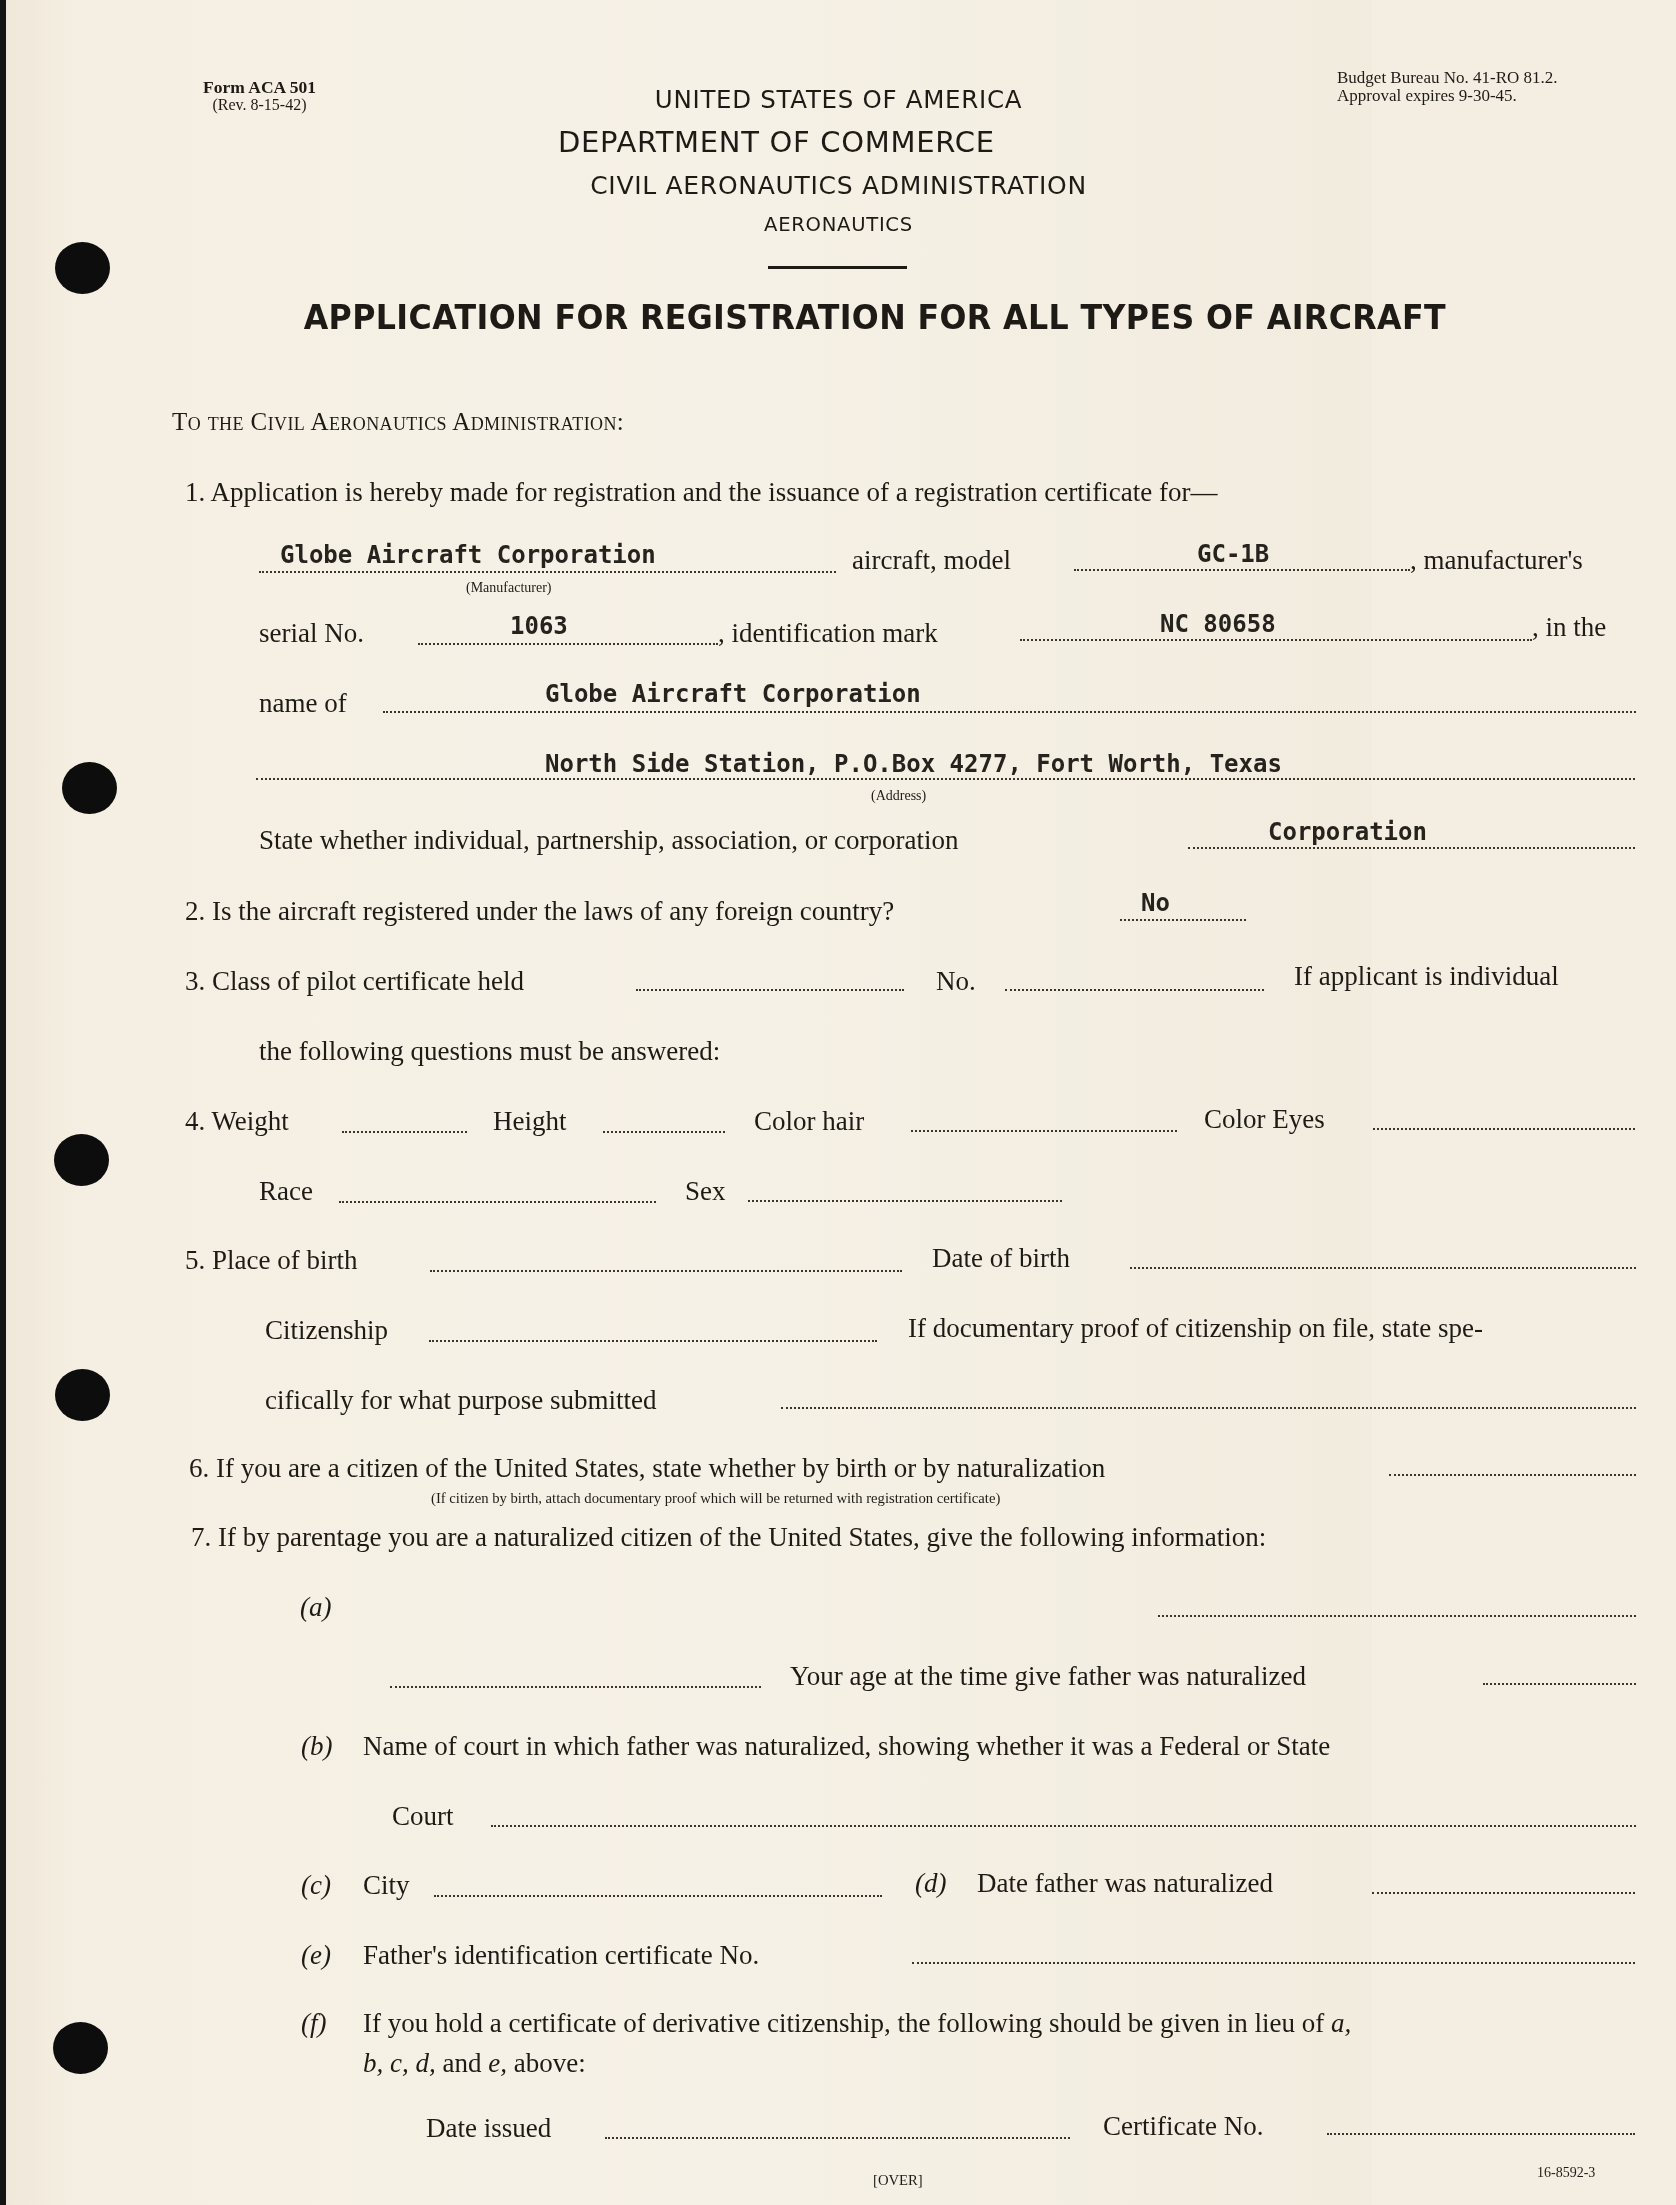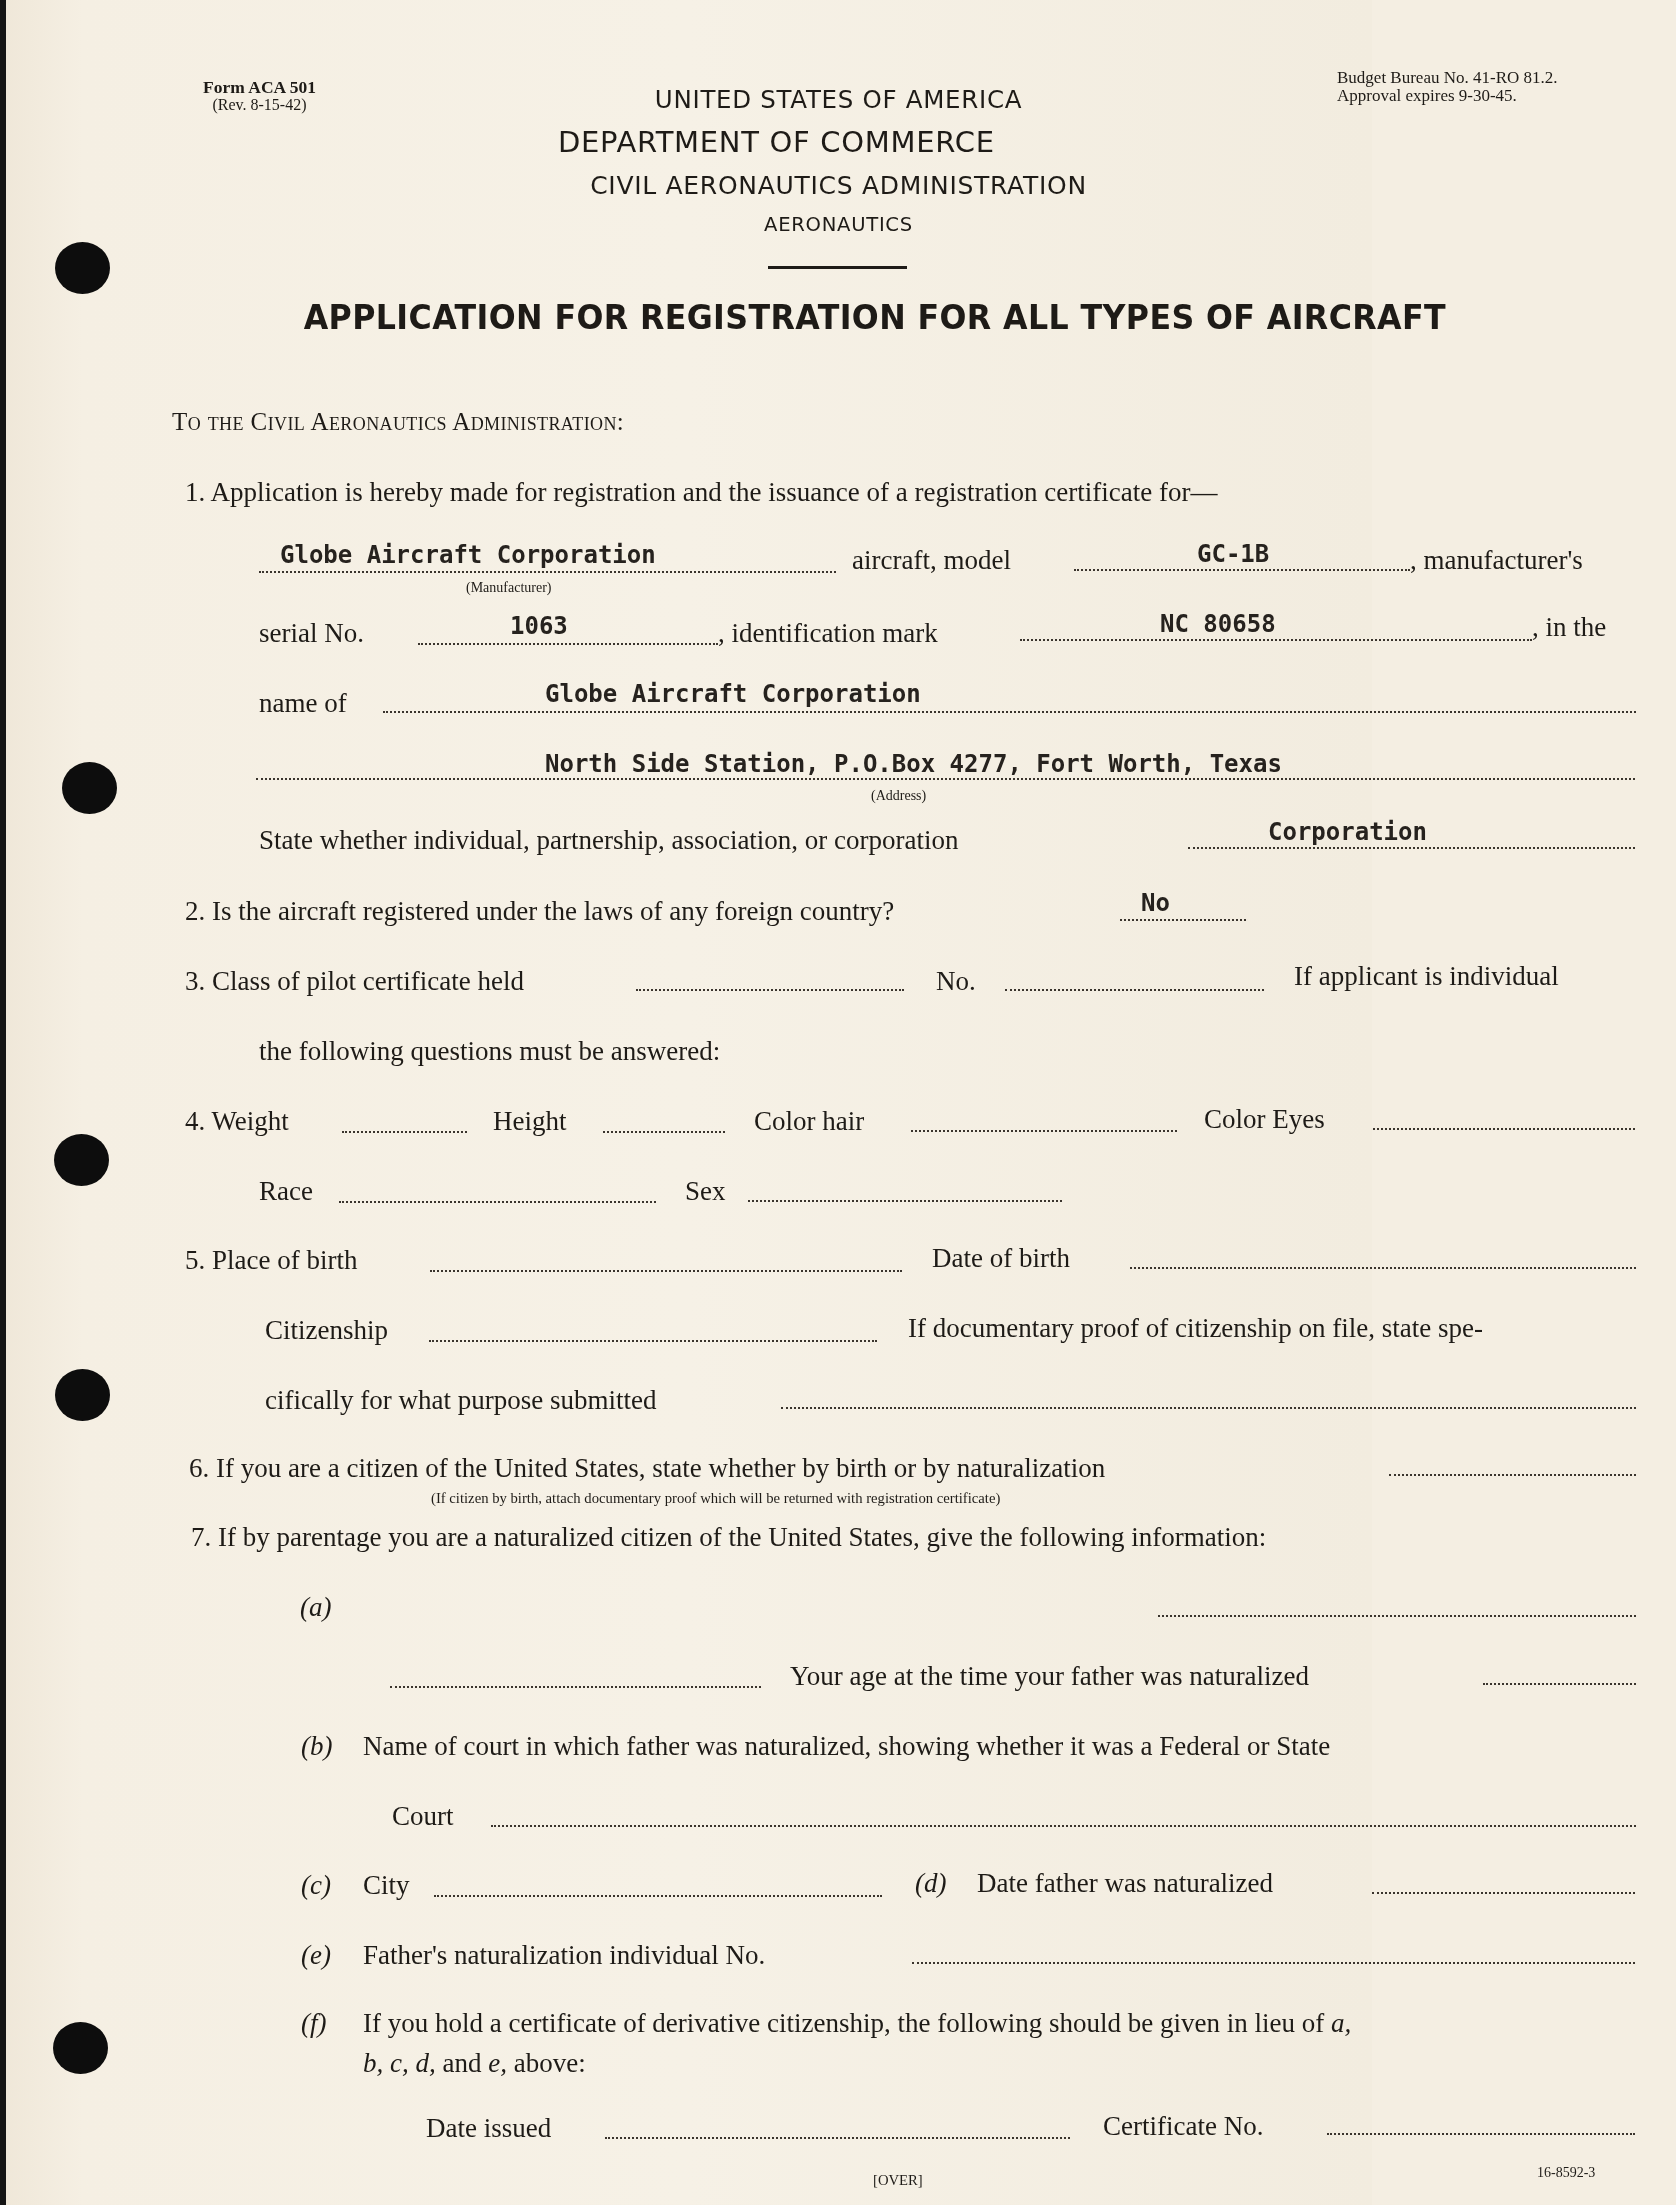--- a/index.html
+++ b/index.html
@@ -136,37 +136,37 @@
 
   <div class="abs serif txt" style="left:189px; top:1453px;">6. If you are a citizen of the United States, state whether by birth or by naturalization</div>
   <div class="dots" style="left:1389px; top:1474px; width:247px;"></div>
   <div class="abs serif small" style="left:431px; top:1490px;">(If citizen by birth, attach documentary proof which will be returned with registration certificate)</div>
 
   <div class="abs serif txt" style="left:191px; top:1522px;">7. If by parentage you are a naturalized citizen of the United States, give the following information:</div>
 
   <div class="abs serif txt it" style="left:300px; top:1592px;">(a)</div>
   <div class="dots" style="left:1158px; top:1615px; width:478px;"></div>
   <div class="dots" style="left:390px; top:1686px; width:371px;"></div>
-  <div class="abs serif txt" style="left:790px; top:1661px;">Your age at the time your father was naturalized</div>
+  <div class="abs serif txt" style="left:790px; top:1661px;">Your age at the time give father was naturalized</div>
   <div class="dots" style="left:1483px; top:1683px; width:153px;"></div>
 
   <div class="abs serif txt it" style="left:301px; top:1731px;">(b)</div>
   <div class="abs serif txt" style="left:363px; top:1731px;">Name of court in which father was naturalized, showing whether it was a Federal or State</div>
   <div class="abs serif txt" style="left:392px; top:1801px;">Court</div>
   <div class="dots" style="left:491px; top:1825px; width:1145px;"></div>
 
   <div class="abs serif txt it" style="left:301px; top:1870px;">(c)</div>
   <div class="abs serif txt" style="left:363px; top:1870px;">City</div>
   <div class="dots" style="left:434px; top:1895px; width:448px;"></div>
   <div class="abs serif txt it" style="left:915px; top:1868px;">(d)</div>
   <div class="abs serif txt" style="left:977px; top:1868px;">Date father was naturalized</div>
   <div class="dots" style="left:1372px; top:1892px; width:263px;"></div>
 
   <div class="abs serif txt it" style="left:301px; top:1940px;">(e)</div>
-  <div class="abs serif txt" style="left:363px; top:1940px;">Father's naturalization individual No.</div>
+  <div class="abs serif txt" style="left:363px; top:1940px;">Father's identification certificate No.</div>
   <div class="dots" style="left:912px; top:1962px; width:723px;"></div>
 
   <div class="abs serif txt it" style="left:301px; top:2008px;">(f)</div>
   <div class="abs serif txt" style="left:363px; top:2008px;">
     <span>If you hold a certificate of derivative citizenship, the following should be given in lieu of</span>
     <span class="it">a,</span>
   </div>
   <div class="abs serif txt" style="left:363px; top:2048px;">
     <span class="it">b, c, d,</span>
     <span>and</span>

